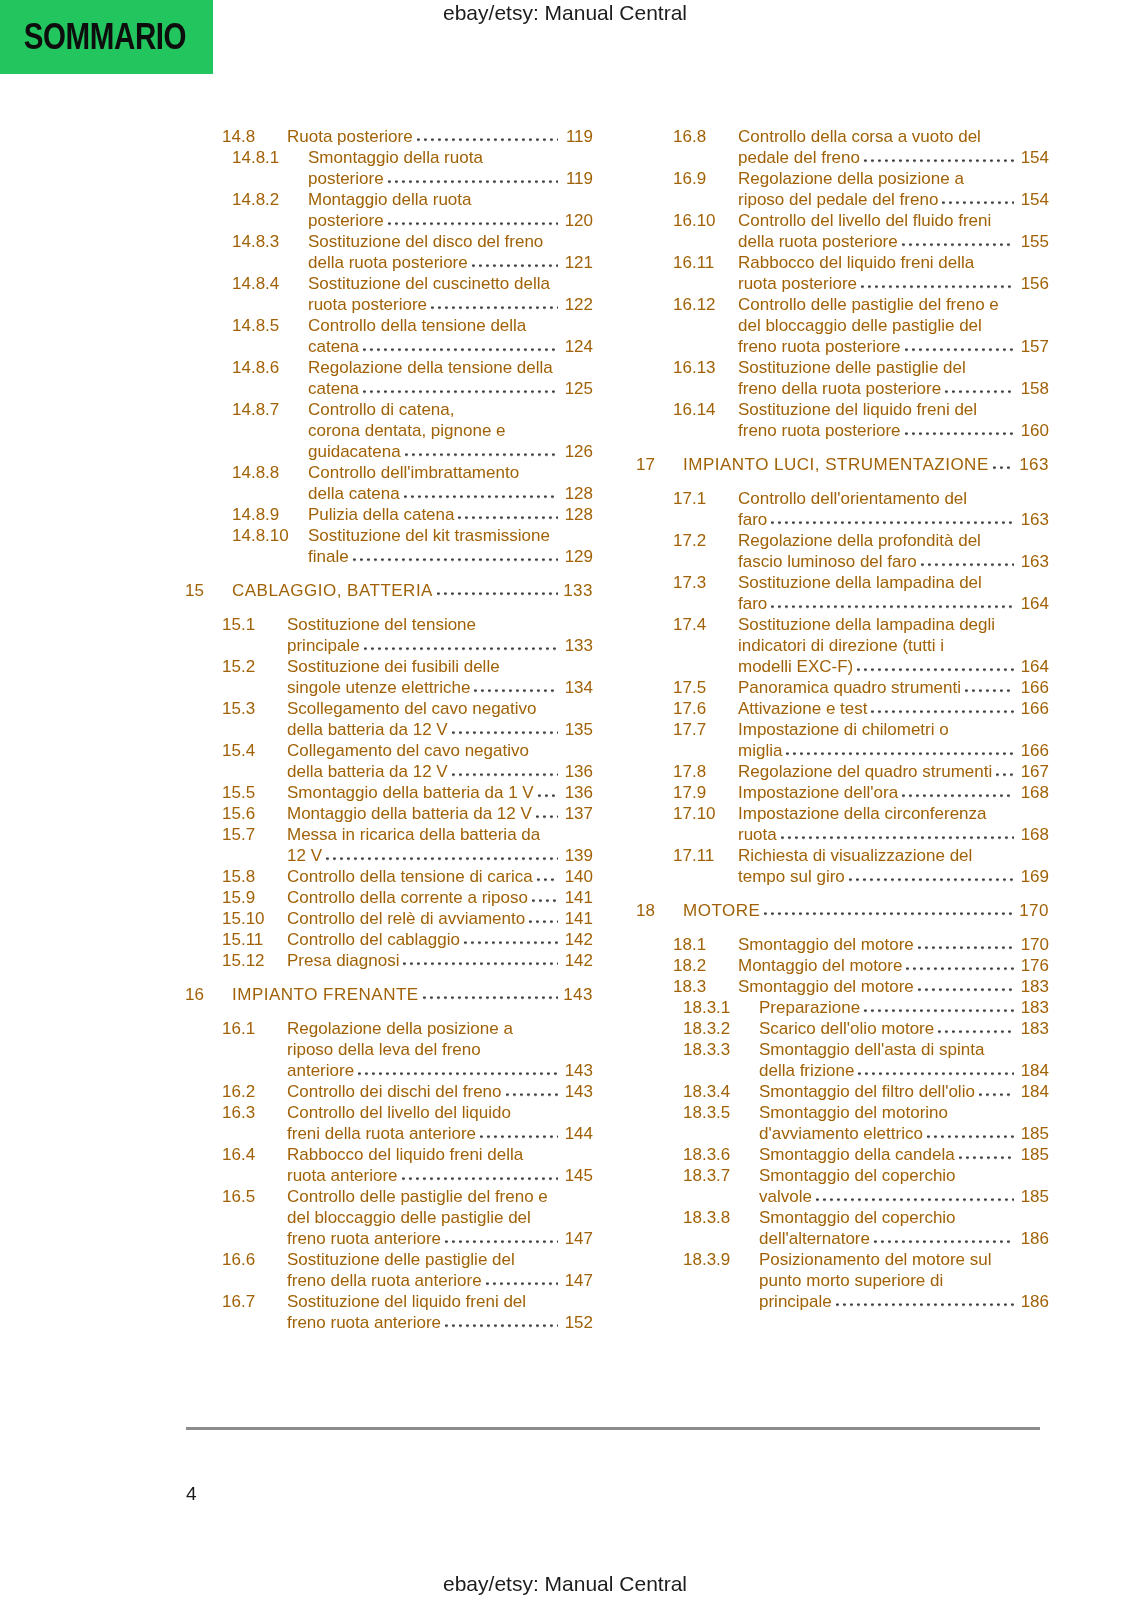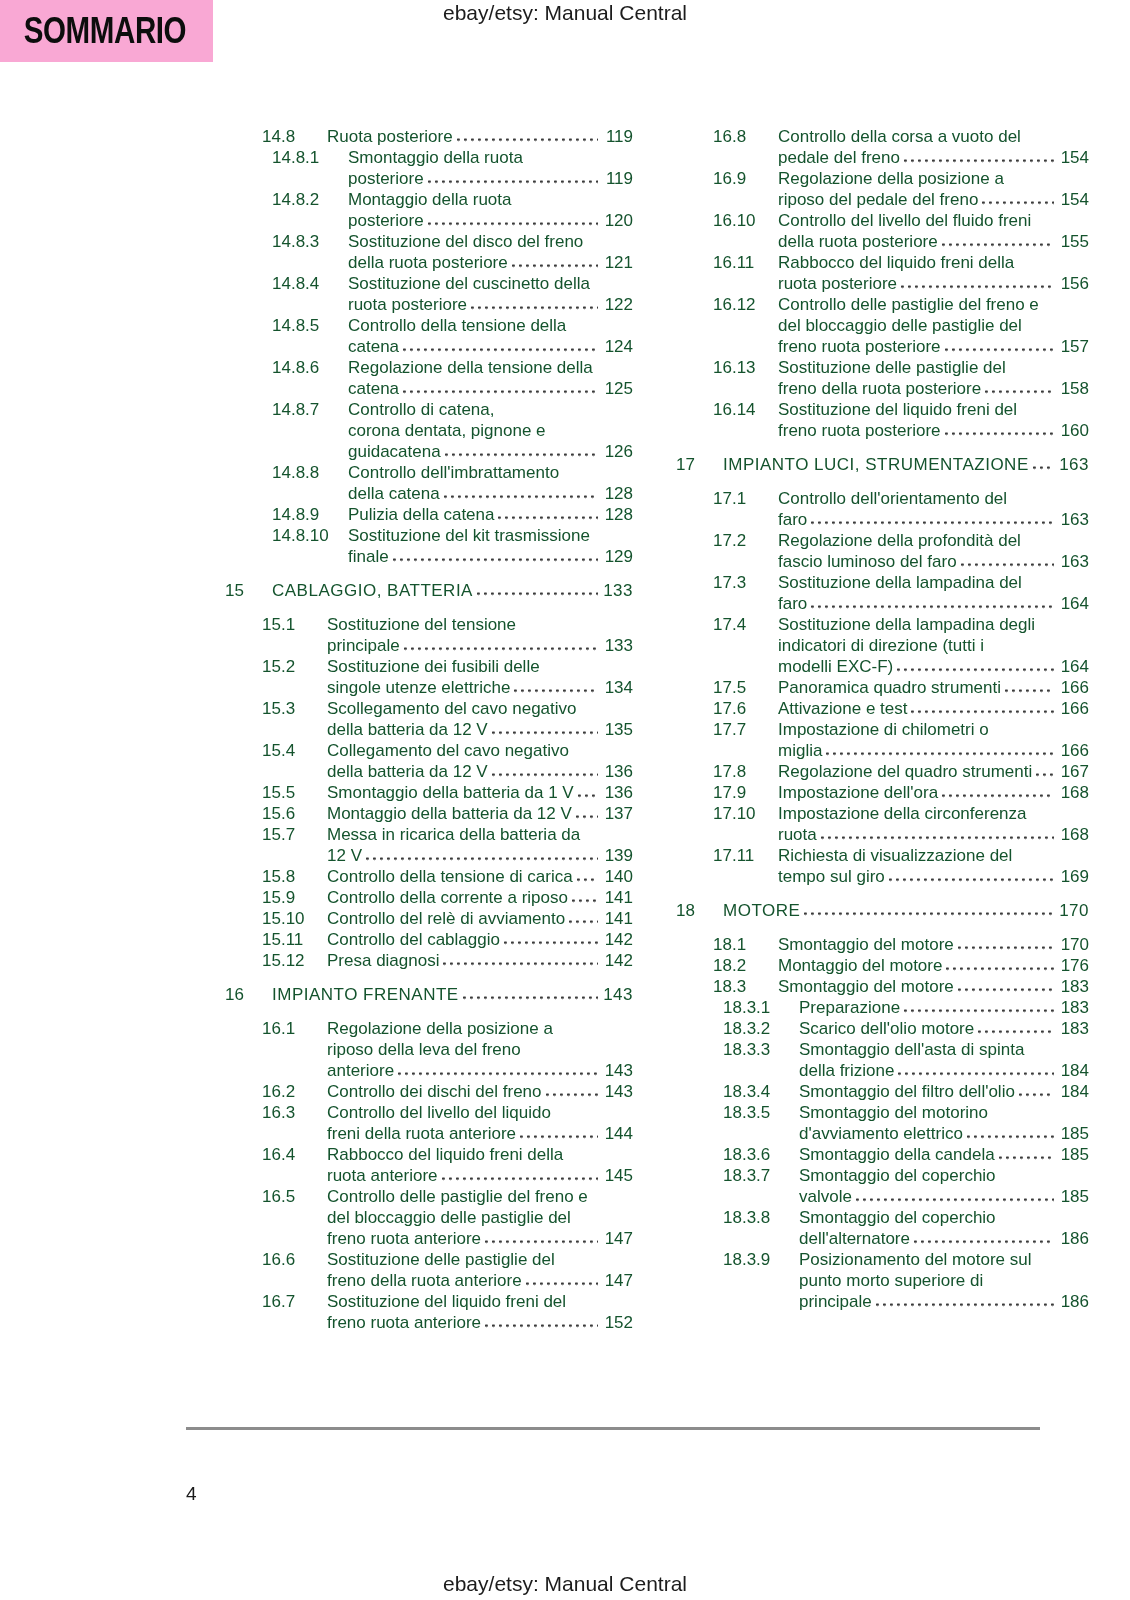--- a/index.html
+++ b/index.html
@@ -10,31 +10,31 @@
     color:#222222;
     position:relative; overflow:hidden;
   }
   .page { position:relative; width:1130px; height:1600px; background:#ffffff; }
 
   .top-header {
     position:absolute; top:0; left:0; width:100%;
     text-align:center; font-size:21px; color:#1c1c1c; padding-top:1px;
   }
   .sommario-box {
-    position:absolute; top:0; left:0; width:213px; height:62px;
-    background:#f9a8d4; display:flex; align-items:center;
+    position:absolute; top:0; left:0; width:213px; height:74px;
+    background:#22c55e; display:flex; align-items:center;
   }
   .sommario-label {
     font-size:36px; font-weight:700; color:#0d0d0d;
     letter-spacing:-0.5px; white-space:nowrap;
     transform:scaleX(0.82); transform-origin:left center;
     padding-left:29px;
   }
 
-  .col { position:absolute; top:126px; font-size:17px; line-height:21px; color:#14532d;margin-left:40px; }
+  .col { position:absolute; top:126px; font-size:17px; line-height:21px; color:#a16207; }
   #col-left  { left:185px; width:408px; }
   #col-right { left:636px; width:413px; }
 
   .entry { display:flex; align-items:flex-start; }
   .entry .num { flex:none; }
   .lvl1 { margin:13px 0;gap:10px; }
   .lvl1 .num { width:37px; }
   .lvl1 .txt, .lvl1 .tline { letter-spacing:0.5px;justify-content:center; }
   .lvl2 .num { margin-left:37px; width:65px; }
   .lvl3 .num { margin-left:47px; width:76px; }

